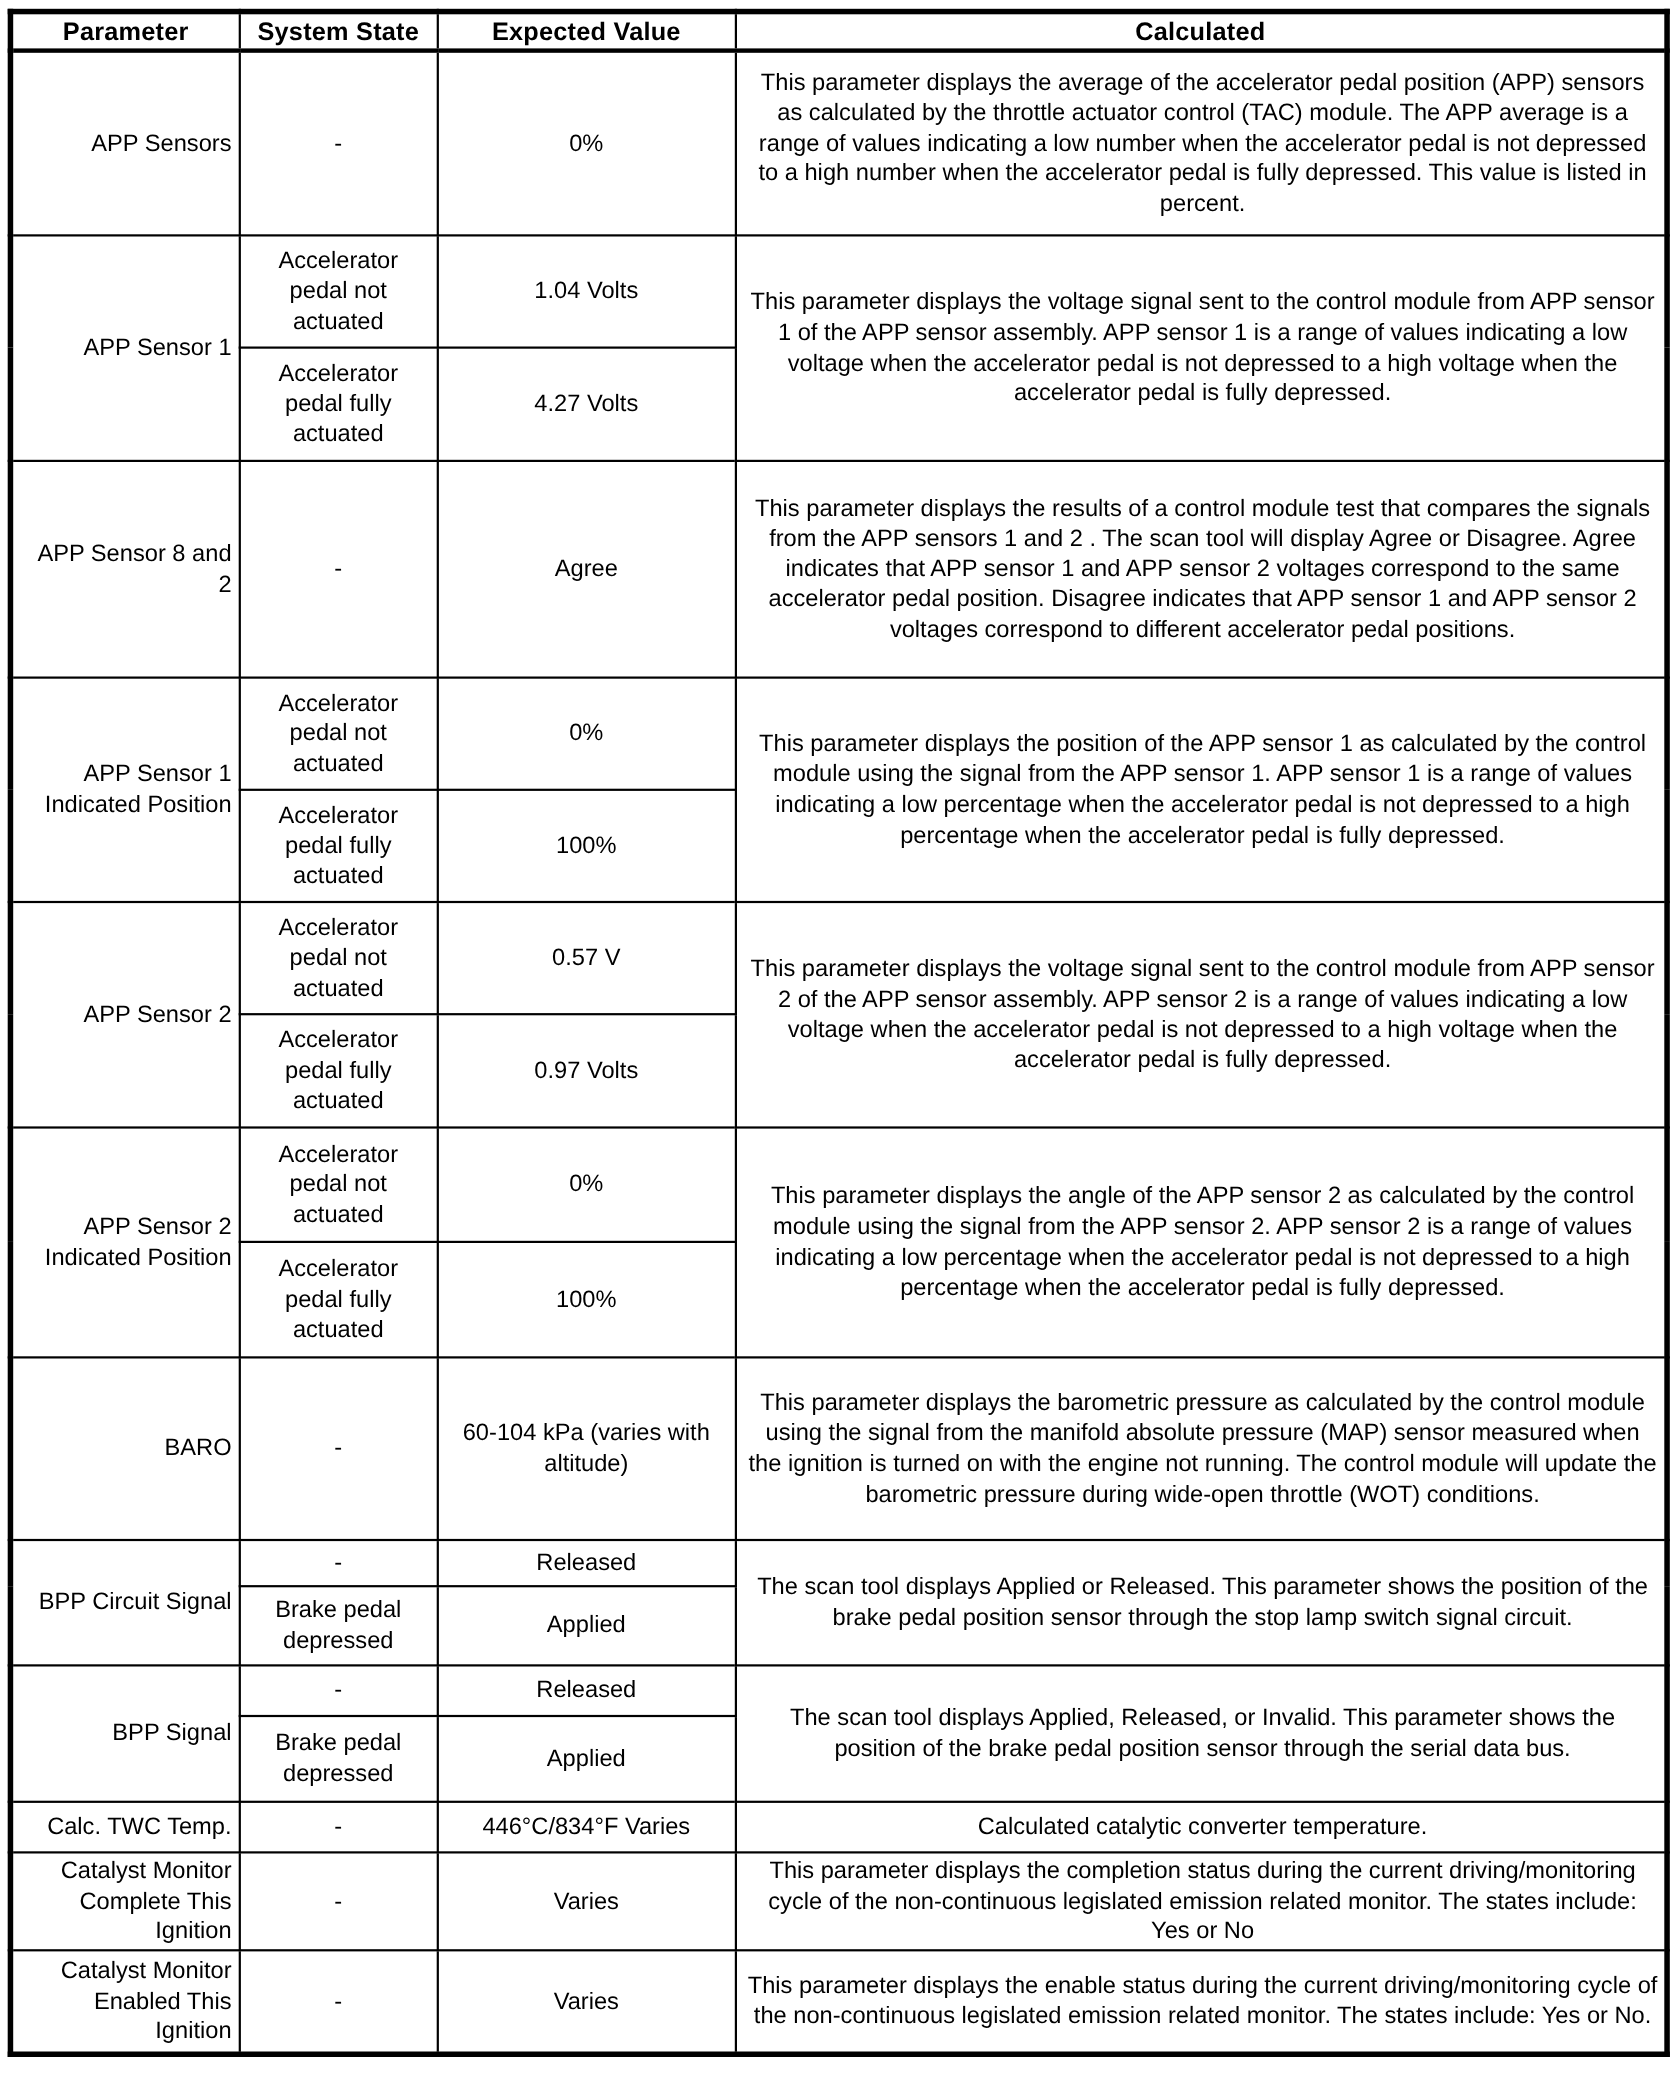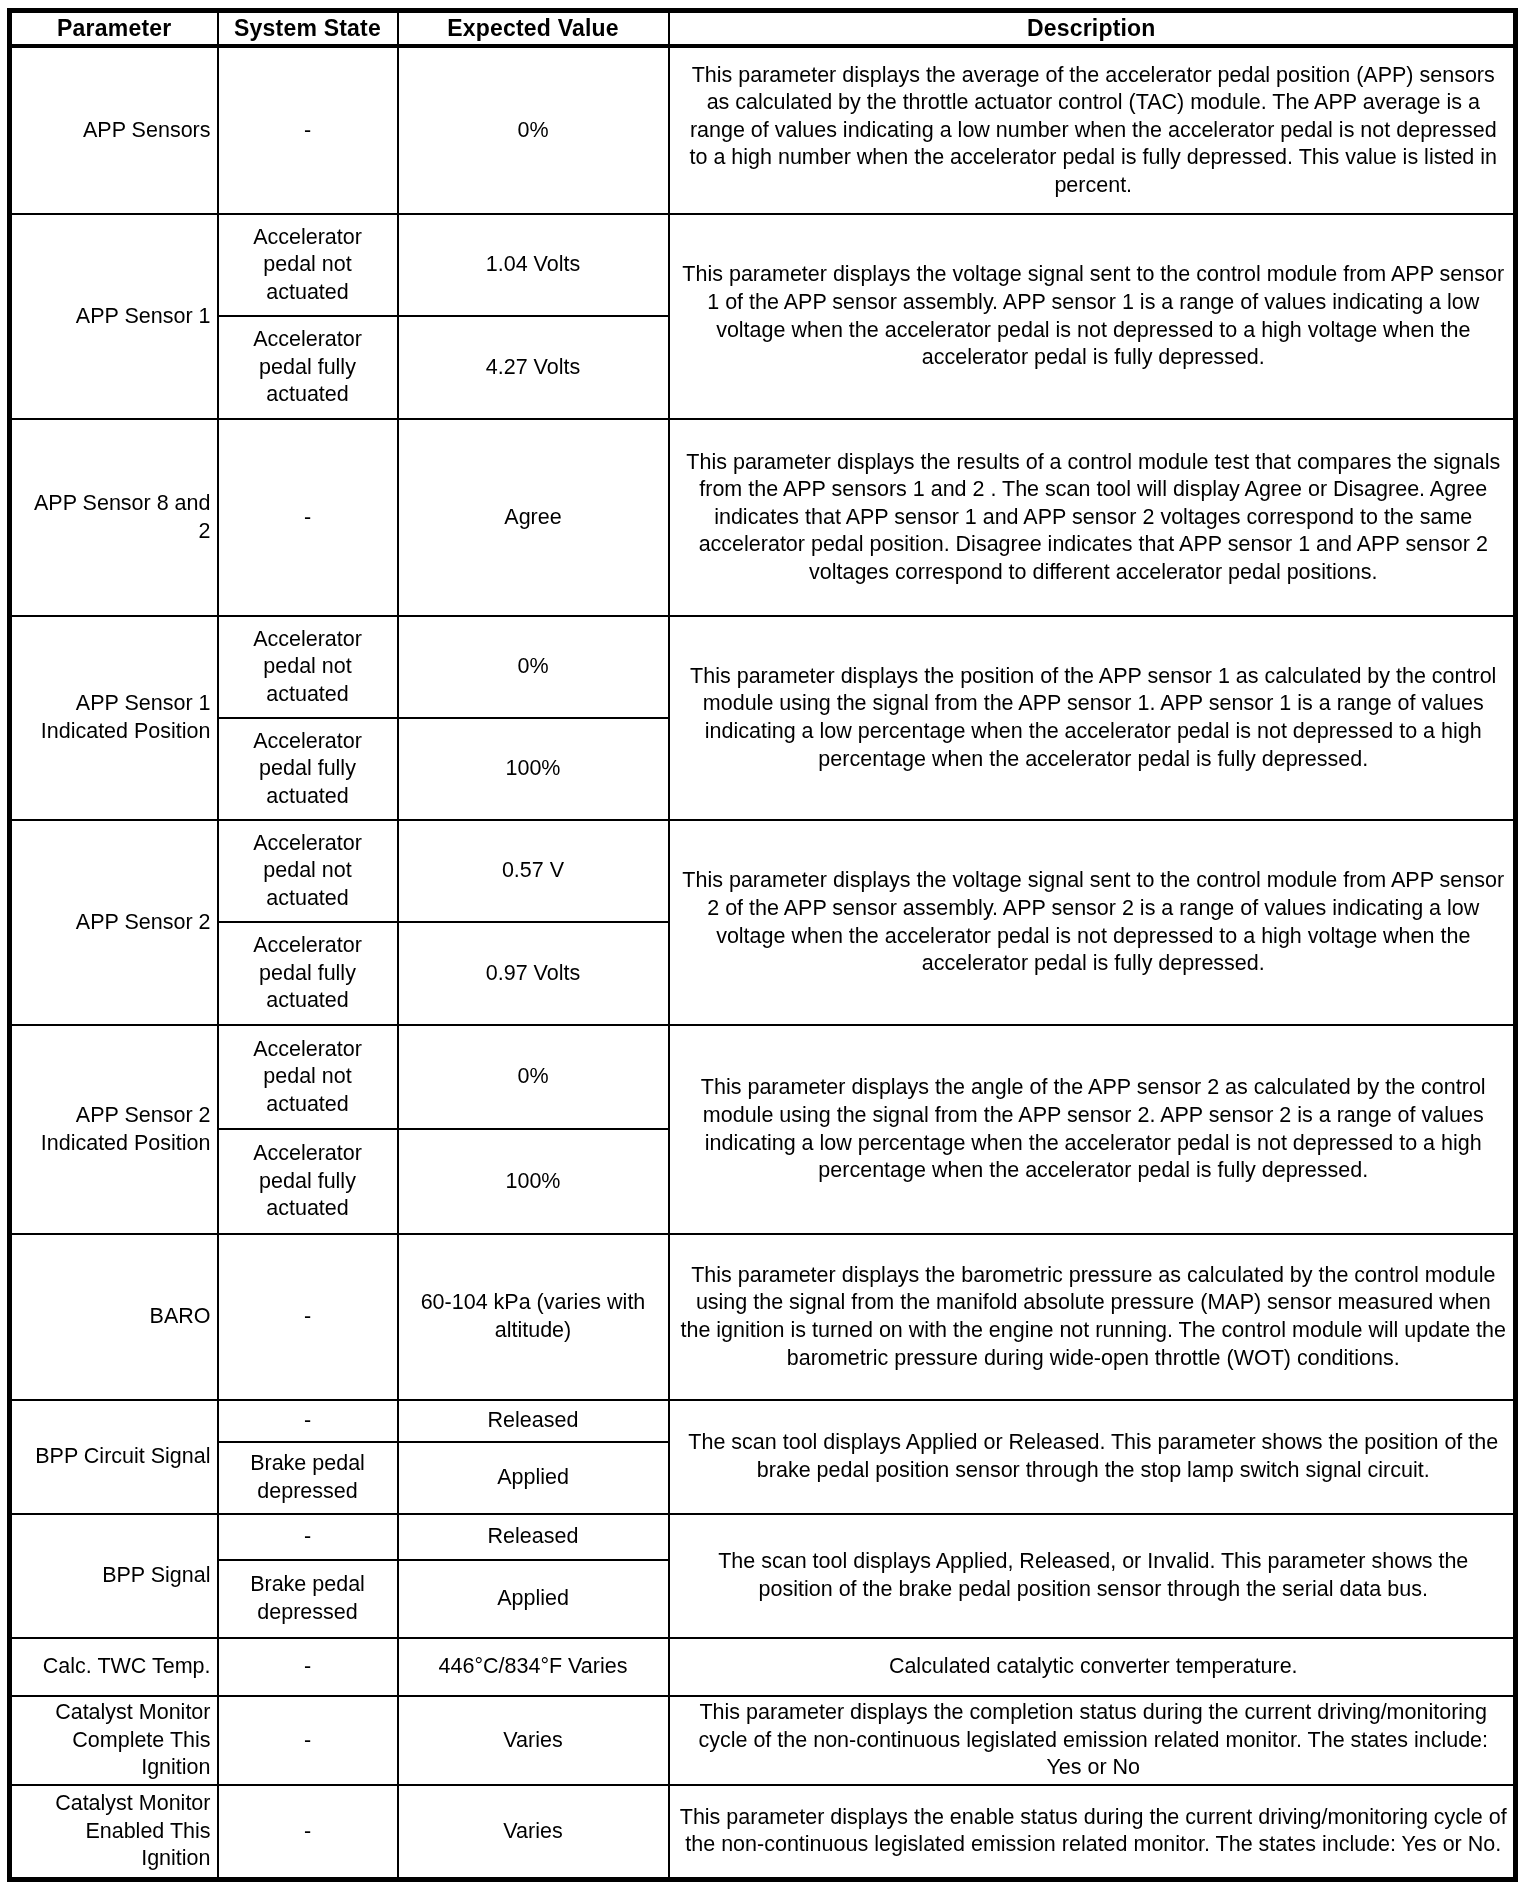--- a/index.html
+++ b/index.html
@@ -49,21 +49,21 @@
         <col class="c1">
         <col class="c2">
         <col class="c3">
         <col class="c4">
       </colgroup>
     <thead>
       <tr>
         <th>Parameter</th>
         <th>System State</th>
         <th>Expected Value</th>
-        <th>Description</th>
+        <th>Calculated</th>
       </tr>
     </thead>
     <tbody>
 
       <tr style="height:168px">
         <td class="param">APP Sensors</td>
         <td class="state">-</td>
         <td class="value">0%</td>
         <td class="desc">This parameter displays the average of the accelerator pedal position (APP) sensors as calculated by the throttle actuator control (TAC) module. The APP average is a range of values indicating a low number when the accelerator pedal is not depressed to a high number when the accelerator pedal is fully depressed. This value is listed in percent.</td>
       </tr>
@@ -141,21 +141,21 @@
         <td class="param" rowspan="2">BPP Signal</td>
         <td class="state">-</td>
         <td class="value">Released</td>
         <td class="desc" rowspan="2">The scan tool displays Applied, Released, or Invalid. This parameter shows the position of the brake pedal position sensor through the serial data bus.</td>
       </tr>
       <tr style="height:78px">
         <td class="state">Brake pedal depressed</td>
         <td class="value">Applied</td>
       </tr>
 
-      <tr style="height:58px">
+      <tr style="height:46px">
         <td class="param">Calc. TWC Temp.</td>
         <td class="state">-</td>
         <td class="value">446°C/834°F Varies</td>
         <td class="desc">Calculated catalytic converter temperature.</td>
       </tr>
 
       <tr style="height:73px">
         <td class="param">Catalyst Monitor Complete This Ignition</td>
         <td class="state">-</td>
         <td class="value">Varies</td>

